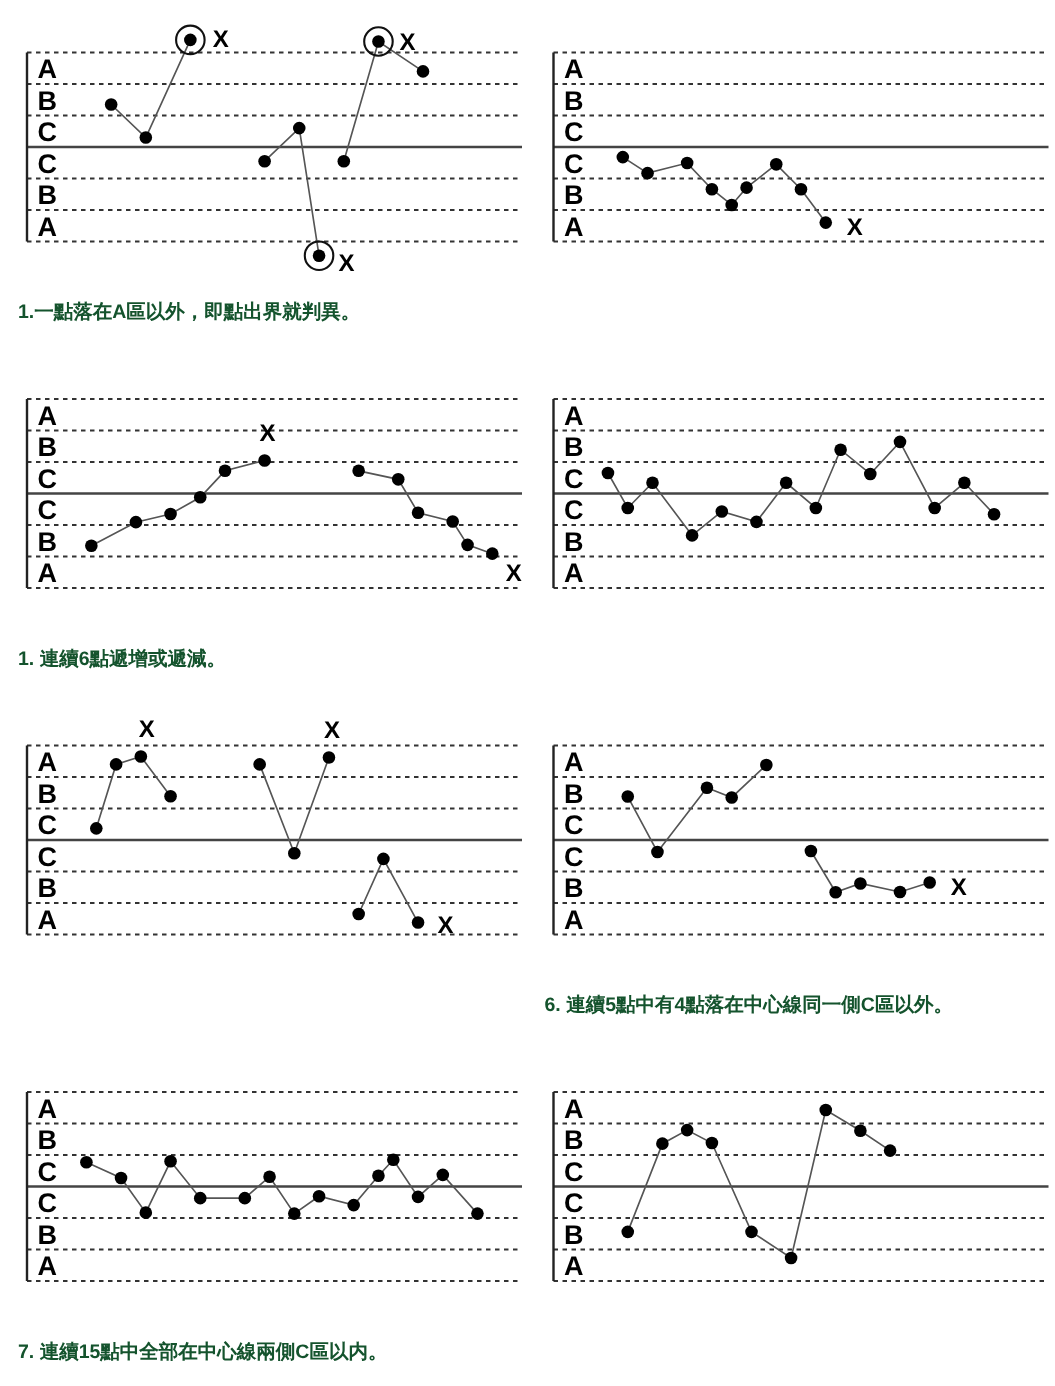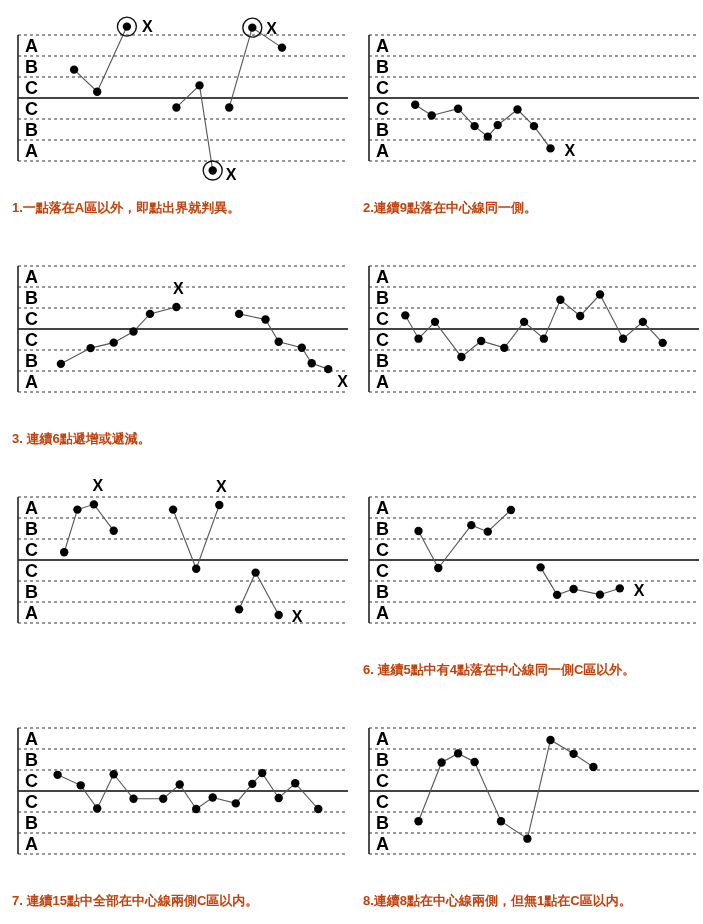--- a/index.html
+++ b/index.html
@@ -1,20 +1,20 @@
 <!DOCTYPE html>
 <html><head>
 <meta charset="utf-8">
 <style>
   html,body{margin:0;padding:0;background:#ffffff;}
   body{width:703px;height:924px;font-family:"Liberation Sans",sans-serif;overflow:hidden;}
   .grid{display:grid;grid-template-columns:351px 352px;width:703px;}
   .panel{height:231px;box-sizing:border-box;padding:0 2px 0 10px;}
   .chart{width:340px;height:196px;}
-  .caption{margin:3px 0 0 2px;font-size:13px;font-weight:bold;color:#c2410c;white-space:nowrap;}
+  .caption{margin:3px 0 0 2px;font-size:13px;font-weight:bold;color:#14532d;white-space:nowrap;}
 </style>
 </head>
 <body>
 
 <div class="grid">
 
   <figure class="panel" style="margin:0">
     <div class="chart"><svg width="340" height="196" viewBox="0 0 340 196">
           <line x1="8" y1="161" x2="338" y2="161" stroke="#333" stroke-width="1.2" stroke-dasharray="3,3"></line>
           <line x1="8" y1="140" x2="338" y2="140" stroke="#333" stroke-width="1.2" stroke-dasharray="3,3"></line>
@@ -73,21 +73,20 @@
           <circle cx="70.7" cy="115.43" r="4.2" fill="#000"></circle>
           <circle cx="97.10000000000001" cy="108.71000000000001" r="4.2" fill="#000"></circle>
           <circle cx="113.60000000000001" cy="126.14" r="4.2" fill="#000"></circle>
           <circle cx="126.8" cy="136.64" r="4.2" fill="#000"></circle>
           <circle cx="136.70000000000002" cy="125.09" r="4.2" fill="#000"></circle>
           <circle cx="156.5" cy="109.55" r="4.2" fill="#000"></circle>
           <circle cx="173" cy="126.14" r="4.2" fill="#000"></circle>
           <circle cx="189.50000000000003" cy="148.4" r="4.2" fill="#000"></circle>
           <text x="203.50000000000003" y="156.4" font-size="16" font-weight="bold" font-family="&quot;Liberation Sans&quot;, sans-serif" fill="#000" text-anchor="start">X</text>
         </svg></div>
-    <p class="caption">2.連續9點落在中心線同一側。</p>
   </figure>
 
   <figure class="panel" style="margin:0">
     <div class="chart"><svg width="340" height="196" viewBox="0 0 340 196">
           <line x1="8" y1="161" x2="338" y2="161" stroke="#333" stroke-width="1.2" stroke-dasharray="3,3"></line>
           <line x1="8" y1="140" x2="338" y2="140" stroke="#333" stroke-width="1.2" stroke-dasharray="3,3"></line>
           <line x1="8" y1="119" x2="338" y2="119" stroke="#333" stroke-width="1.2" stroke-dasharray="3,3"></line>
           <line x1="8" y1="98" x2="338" y2="98" stroke="#444" stroke-width="1.8"></line>
           <line x1="8" y1="77" x2="338" y2="77" stroke="#333" stroke-width="1.2" stroke-dasharray="3,3"></line>
           <line x1="8" y1="56" x2="338" y2="56" stroke="#333" stroke-width="1.2" stroke-dasharray="3,3"></line>
@@ -109,21 +108,21 @@
           <text x="168.4" y="62.95" font-size="16" font-weight="bold" font-family="&quot;Liberation Sans&quot;, sans-serif" fill="#000" text-anchor="middle">X</text>
           <polyline points="229.10000000000002,82.88 255.5,88.55 268.7,110.81 291.8,116.69 301.7,132.23 318.2,138.11" fill="none" stroke="#555" stroke-width="1.1"></polyline>
           <circle cx="229.10000000000002" cy="82.88" r="4.2" fill="#000"></circle>
           <circle cx="255.5" cy="88.55" r="4.2" fill="#000"></circle>
           <circle cx="268.7" cy="110.81" r="4.2" fill="#000"></circle>
           <circle cx="291.8" cy="116.69" r="4.2" fill="#000"></circle>
           <circle cx="301.7" cy="132.23" r="4.2" fill="#000"></circle>
           <circle cx="318.2" cy="138.11" r="4.2" fill="#000"></circle>
           <text x="327.2" y="156.11" font-size="16" font-weight="bold" font-family="&quot;Liberation Sans&quot;, sans-serif" fill="#000" text-anchor="start">X</text>
         </svg></div>
-    <p class="caption">3. 連續6點遞增或遞減。</p>
+    <p class="caption">1. 連續6點遞增或遞減。</p>
   </figure>
 
   <figure class="panel" style="margin:0">
     <div class="chart"><svg width="340" height="196" viewBox="0 0 340 196">
           <line x1="8" y1="161" x2="338" y2="161" stroke="#333" stroke-width="1.2" stroke-dasharray="3,3"></line>
           <line x1="8" y1="140" x2="338" y2="140" stroke="#333" stroke-width="1.2" stroke-dasharray="3,3"></line>
           <line x1="8" y1="119" x2="338" y2="119" stroke="#333" stroke-width="1.2" stroke-dasharray="3,3"></line>
           <line x1="8" y1="98" x2="338" y2="98" stroke="#444" stroke-width="1.8"></line>
           <line x1="8" y1="77" x2="338" y2="77" stroke="#333" stroke-width="1.2" stroke-dasharray="3,3"></line>
           <line x1="8" y1="56" x2="338" y2="56" stroke="#333" stroke-width="1.2" stroke-dasharray="3,3"></line>
@@ -277,16 +276,15 @@
           <circle cx="57.5" cy="128.24" r="4.2" fill="#000"></circle>
           <circle cx="80.6" cy="69.44" r="4.2" fill="#000"></circle>
           <circle cx="97.10000000000001" cy="60.41" r="4.2" fill="#000"></circle>
           <circle cx="113.60000000000001" cy="69.02000000000001" r="4.2" fill="#000"></circle>
           <circle cx="140" cy="128.24" r="4.2" fill="#000"></circle>
           <circle cx="166.4" cy="145.67000000000002" r="4.2" fill="#000"></circle>
           <circle cx="189.50000000000003" cy="46.97" r="4.2" fill="#000"></circle>
           <circle cx="212.6" cy="60.83" r="4.2" fill="#000"></circle>
           <circle cx="232.4" cy="74.06" r="4.2" fill="#000"></circle>
         </svg></div>
-    <p class="caption">8.連續8點在中心線兩側，但無1點在C區以内。</p>
   </figure>
 
 </div>
 
 </body></html>

